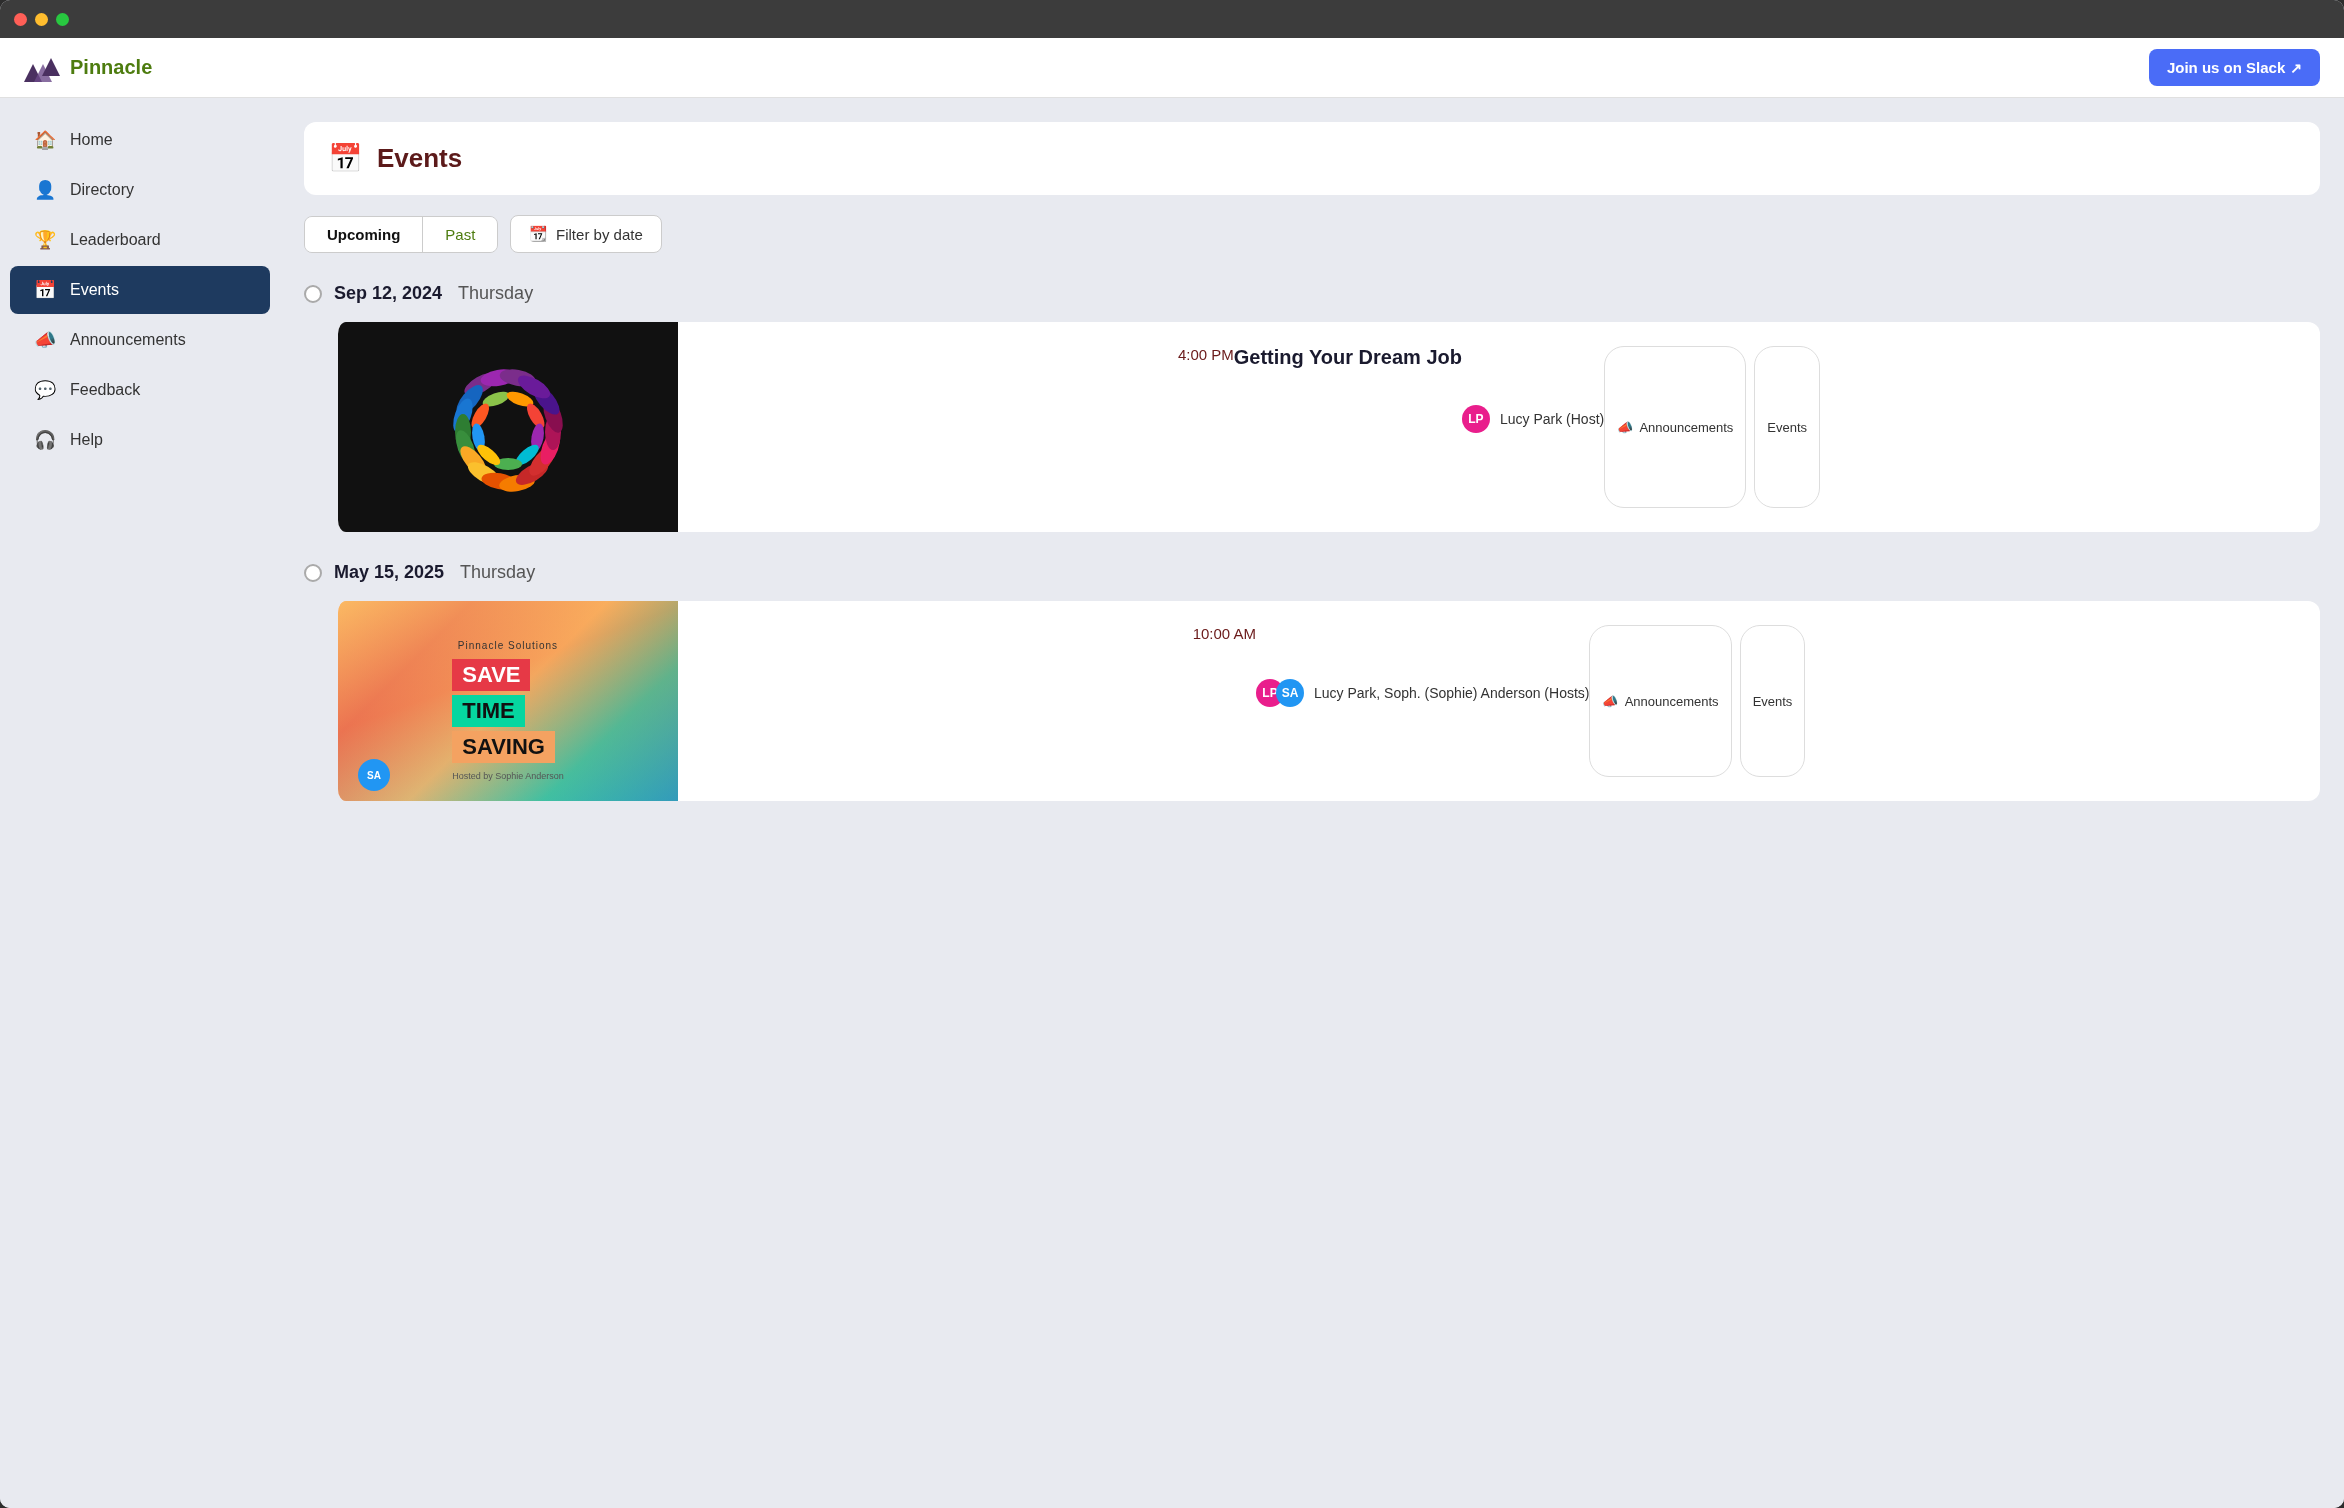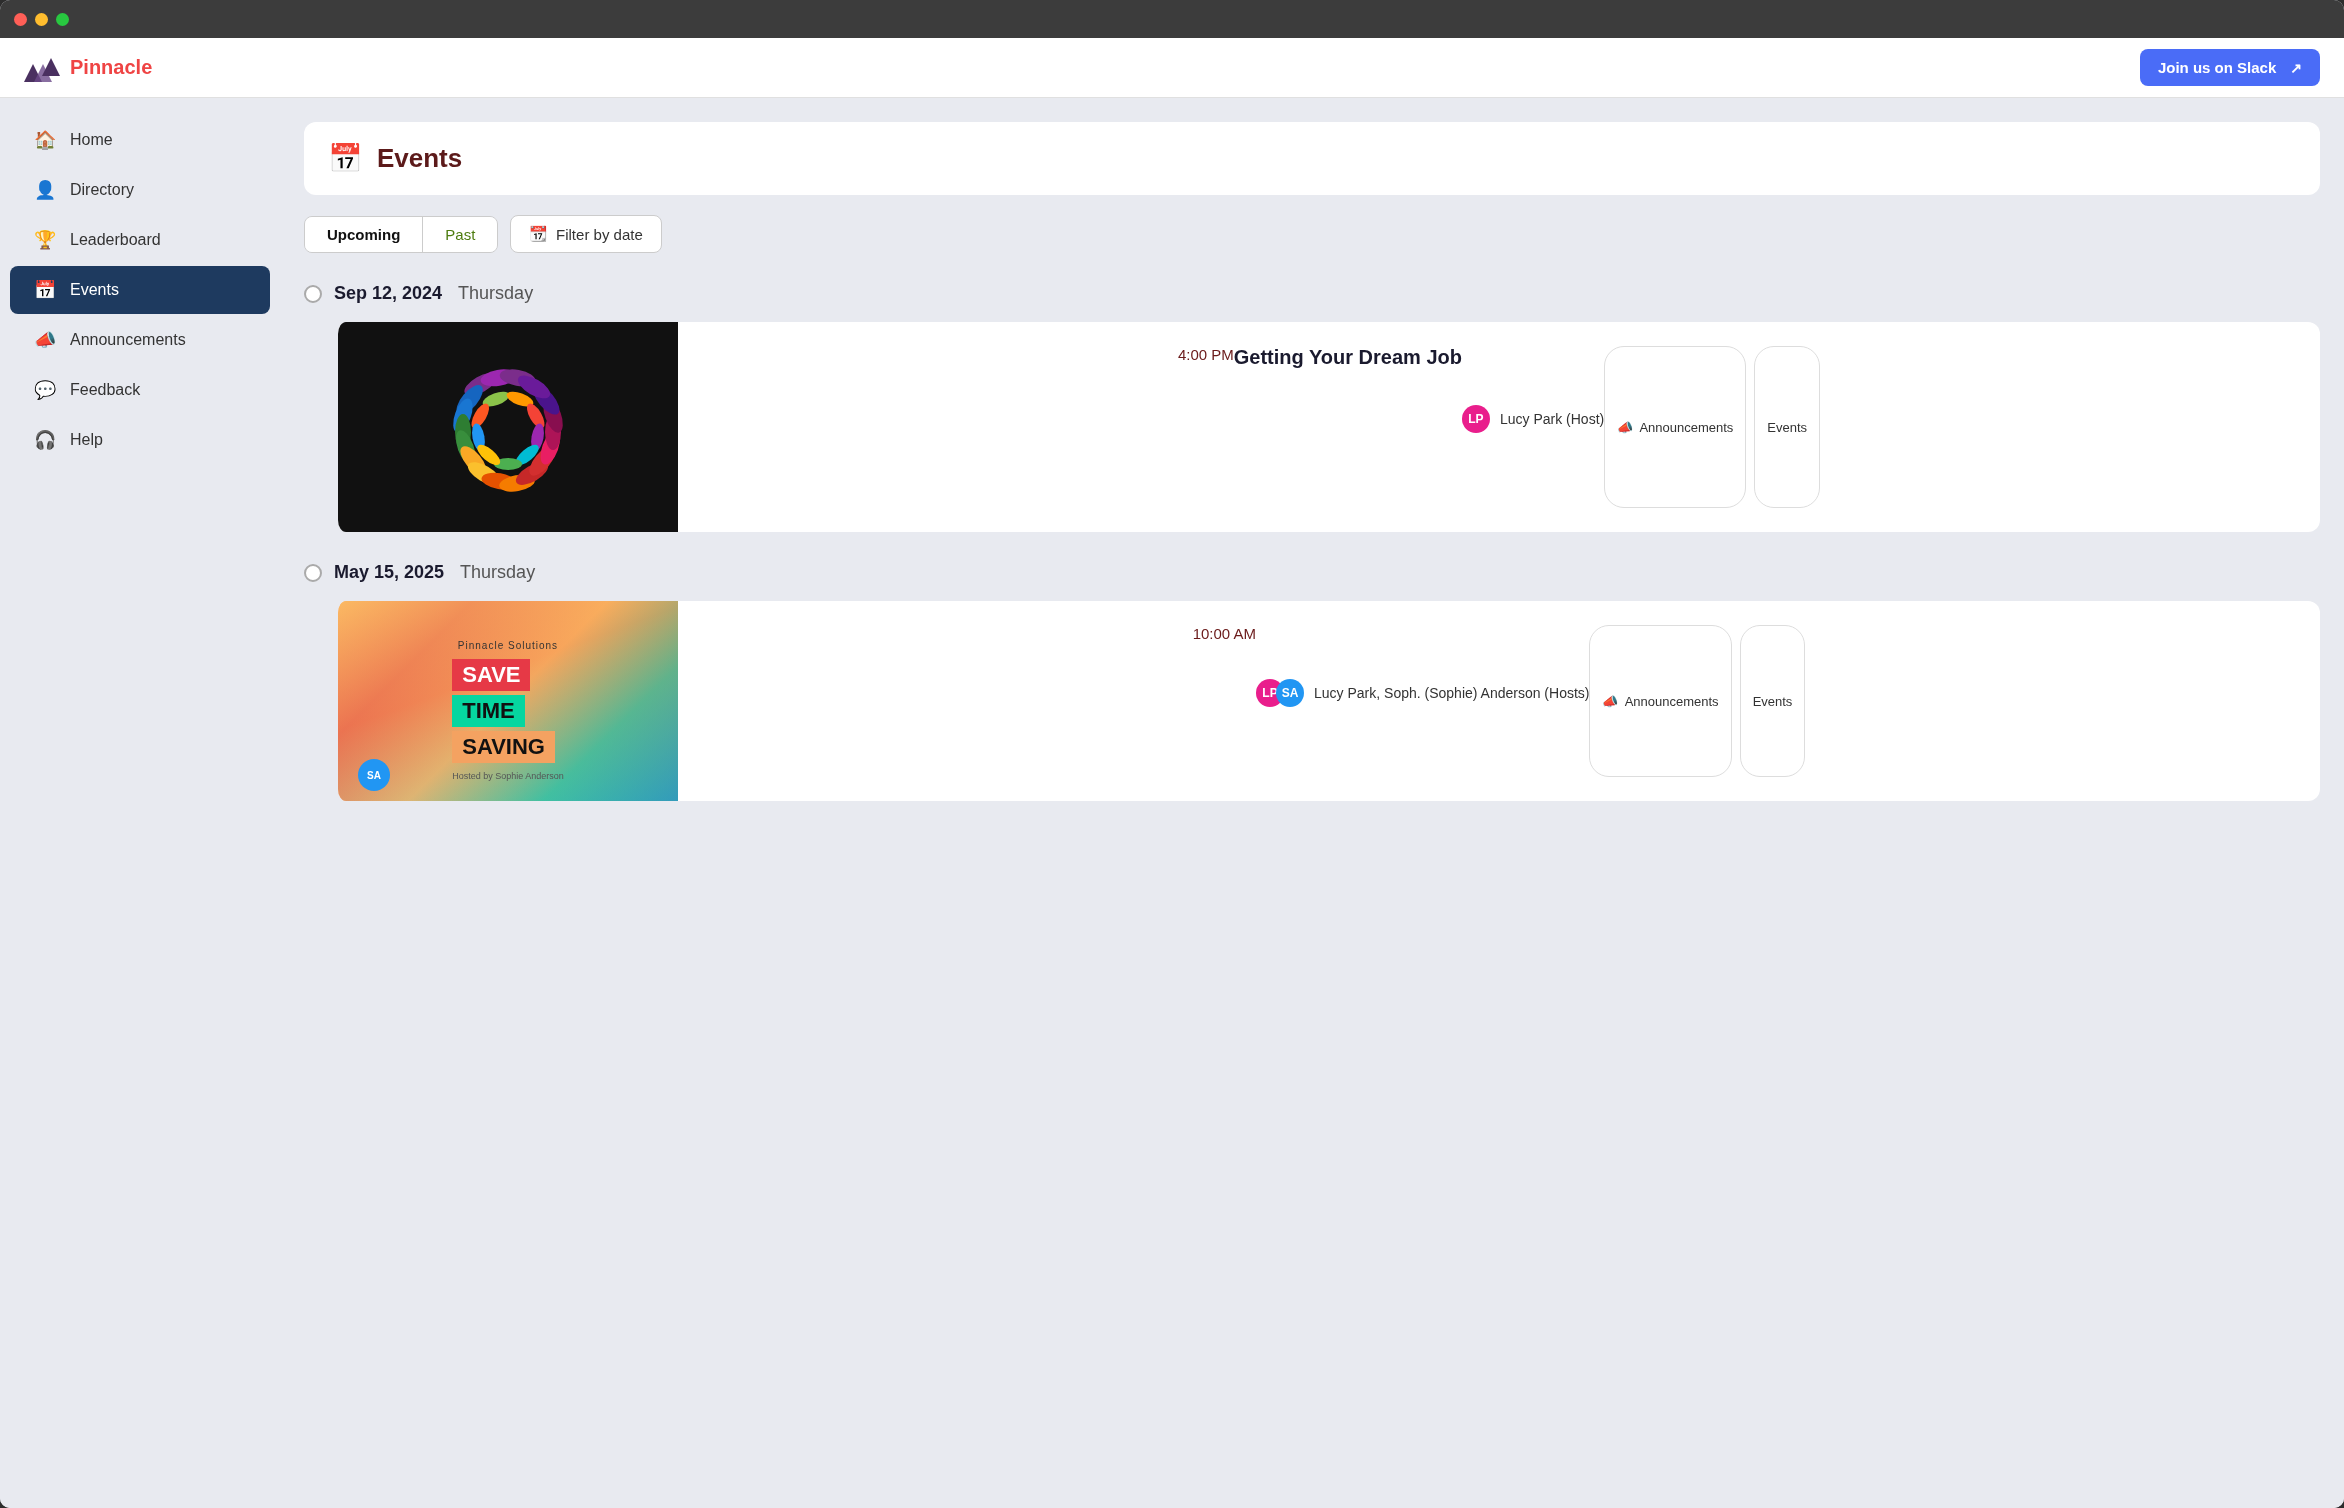--- a/index.html
+++ b/index.html
@@ -47,40 +47,40 @@
       padding: 0 24px;
       border-bottom: 1px solid #e0e0e0;
       flex-shrink: 0;
     }
     .logo {
       display: flex;
       align-items: center;
       gap: 8px;
       font-size: 20px;
       font-weight: 700;
-      color: #ef4444;
+      color: #4d7c0f;
     }
     .logo-icon {
       display: flex;
       align-items: center;
       gap: 2px;
     }
 
     .slack-btn {
       background: #4a6cf7;
       color: white;
       border: none;
       border-radius: 8px;
       padding: 10px 18px;
       font-size: 15px;
       font-weight: 600;
       cursor: pointer;
       display: flex;
       align-items: center;
-      gap: 14px;
+      gap: 5px;
     }
     .external-icon {
       font-size: 14px;
     }
 
     .main-layout {
       display: flex;
       flex: 1;
       overflow: hidden;
     }

